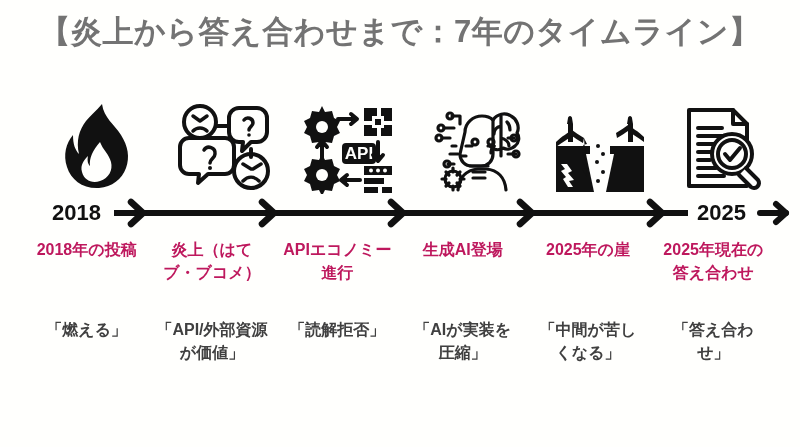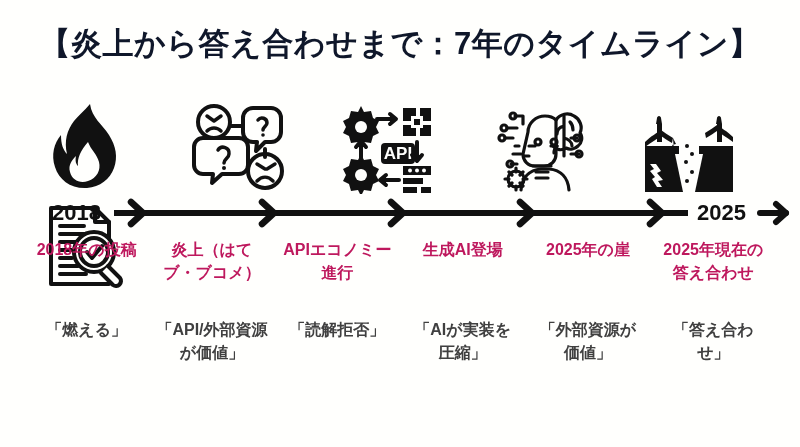--- a/index.html
+++ b/index.html
@@ -20,40 +20,40 @@
   .canvas {
     position: absolute;
     inset: 0;
     width: 800px;
     height: 447px;
   }
 
   
   .title {
     position: absolute;
-    top: 26px;
+    top: 14px;
     left: 0;
     width: 800px;
     text-align: center;
     font-size: 31px;
     font-weight: 700;
     letter-spacing: 0.5px;
     line-height: 1.15;
-    color: #0f172a;
+    color: #737373;
     white-space: nowrap;
   }
 
   
   .columns {
     position: absolute;
     top: 96px;
-    left: 12px;
+    left: 36px;
     width: 752px;
     display: grid;
-    grid-template-columns: repeat(5, 1fr);
+    grid-template-columns: repeat(6, 1fr);
   }
   .col {
     display: flex;
     flex-direction: column;
     align-items: center;
   }
 
   
   .icon-cell {
     height: 98px;
@@ -323,20 +323,20 @@
     <div class="col">
       <div class="quote-text">「API/外部資源が価値」</div>
     </div>
     <div class="col">
       <div class="quote-text">「読解拒否」</div>
     </div>
     <div class="col">
       <div class="quote-text">「AIが実装を圧縮」</div>
     </div>
     <div class="col">
-      <div class="quote-text">「外部資源が価値」</div>
+      <div class="quote-text">「中間が苦しくなる」</div>
     </div>
     <div class="col">
       <div class="quote-text">「答え合わせ」</div>
     </div>
   </div>
 
 </div>
 
 </body></html>

